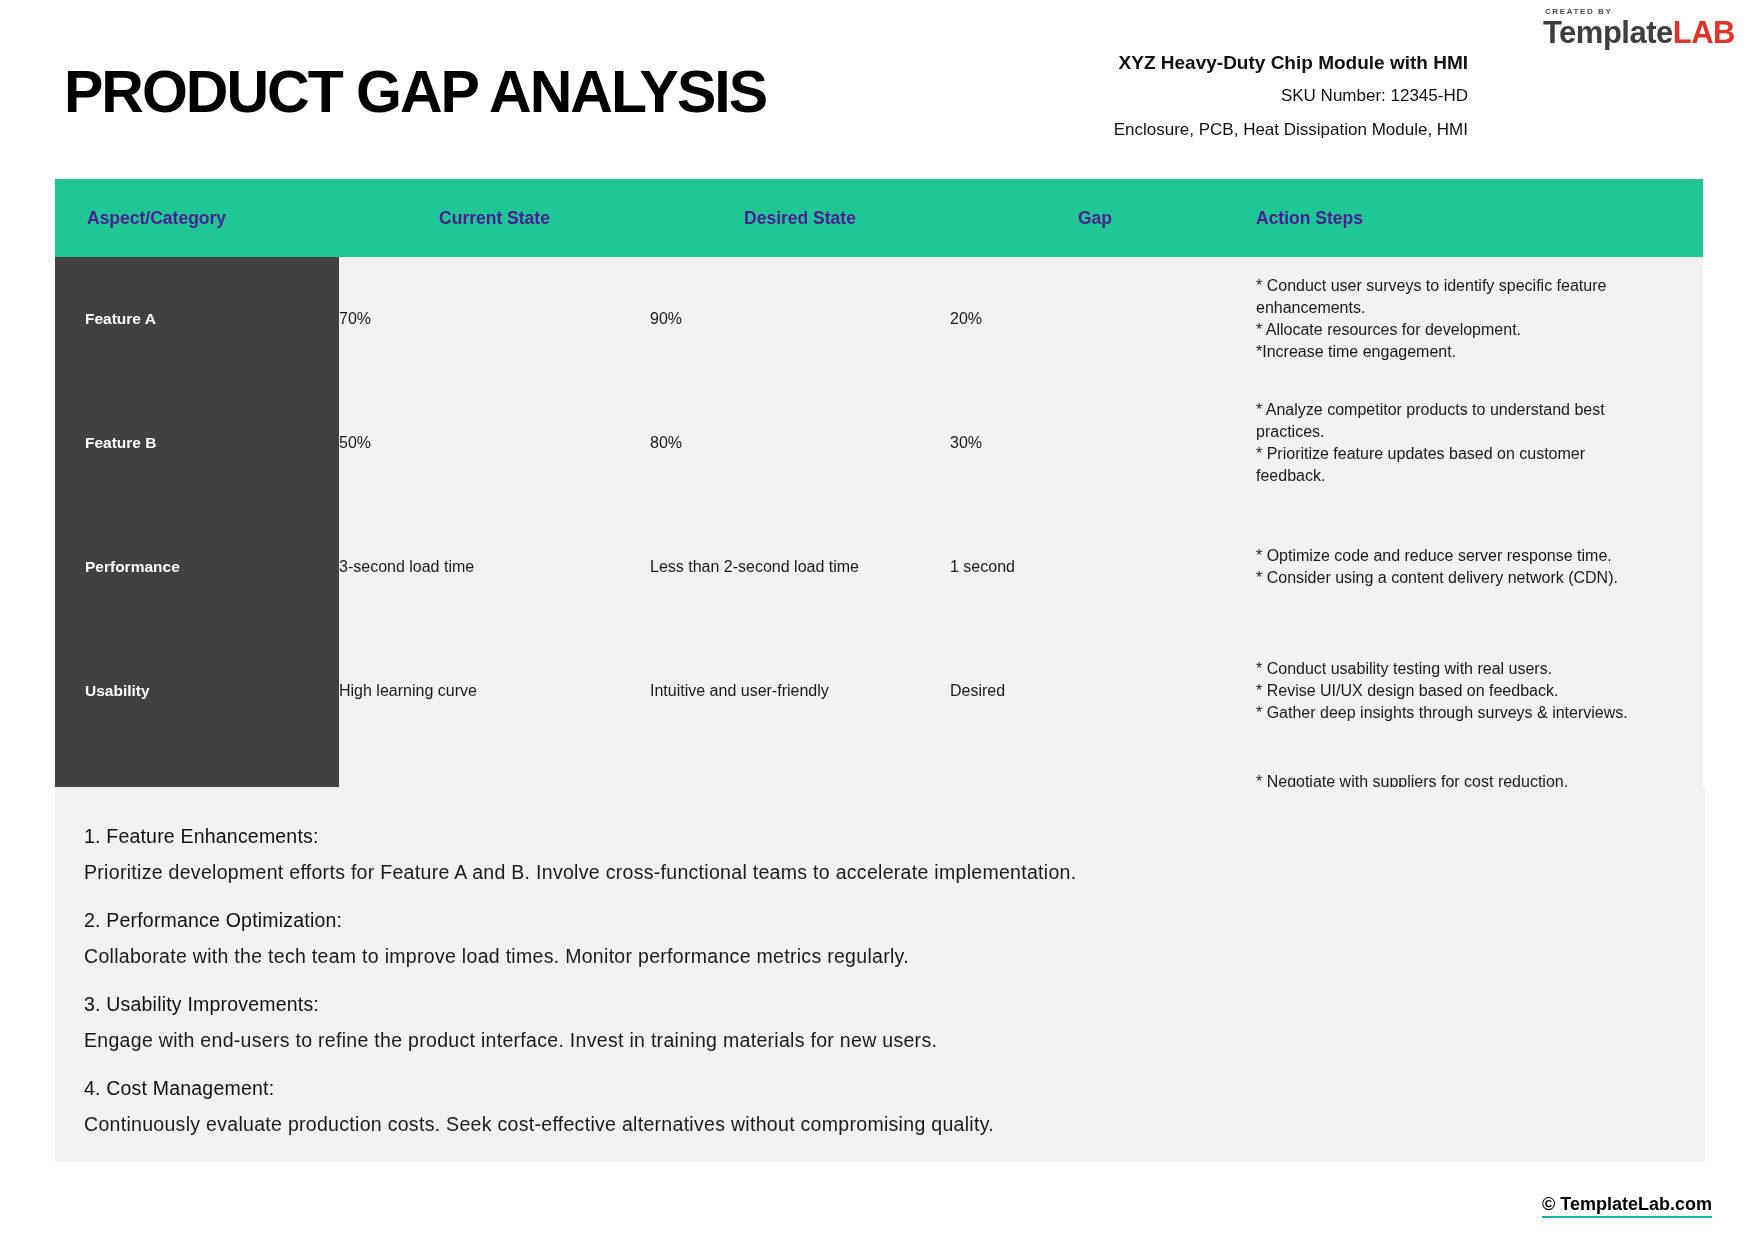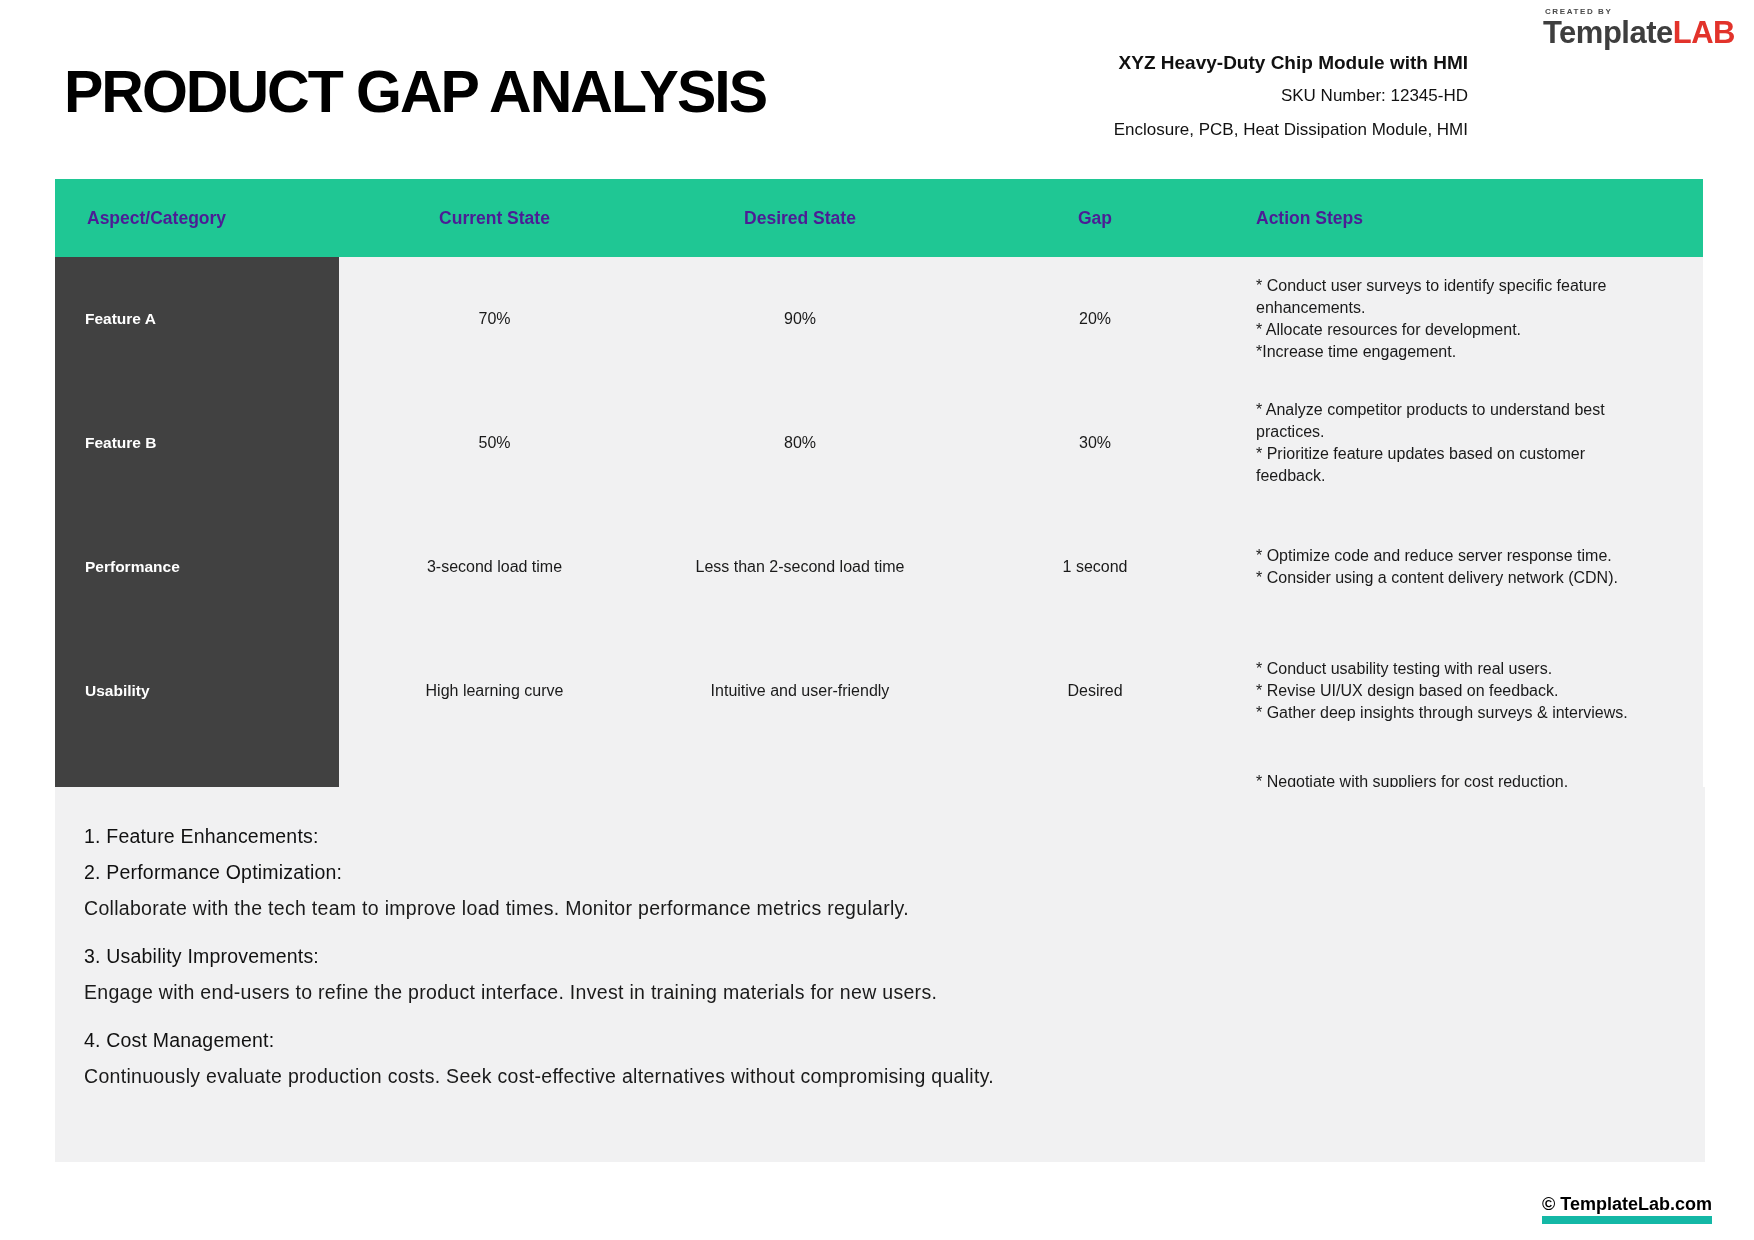--- a/index.html
+++ b/index.html
@@ -31,40 +31,40 @@
     background:var(--accent,#1FC794);color:#4c1d95;font-size:17.5px;font-weight:bold;
     height:52px;padding:13px;text-align:center;vertical-align:middle;
   }
   .gap-table th.h-aspect{text-align:left;padding-left:32px;}
   .gap-table th.h-actions{text-align:left;padding-left:16px;}
   .gap-table td{height:104px;vertical-align:middle;padding:0;}
   td.aspect{
     background:var(--dark-cell,#414141);color:#fff;font-weight:bold;font-size:15.5px;
     padding-left:30px;
   }
-  td.val{background:var(--light-panel,#F1F1F2);text-align:center;font-size:16px;color:#1a1a1a;}
+  td.val{background:var(--light-panel,#F1F1F2);text-align:left;font-size:16px;color:#1a1a1a;}
   td.actions{
     background:var(--light-panel,#F1F1F2);font-size:16px;line-height:22px;color:#1a1a1a;
     padding:10px 57px 10px 16px;
   }
   .action-line{margin:0;}
   
   .bottom-panel{
     position:absolute;left:55px;top:787px;width:1650px;height:375px;
     background:var(--light-panel,#F1F1F2);box-sizing:border-box;
     padding:38px 40px 0 29px;
   }
   .rec-h{font-size:19.5px;margin:0 0 13px 0;color:#111;letter-spacing:0.2px;}
   .rec-h b{font-weight:normal;}
   .rec-colon{font-weight:normal;}
   .rec-b{font-size:19.5px;margin:0 0 25px 0;color:#1a1a1a;letter-spacing:0.3px;}
   
   .footer-link{
     position:absolute;top:1194px;right:42px;font-size:18px;font-weight:bold;color:#000;
-    text-decoration:none;border-bottom:8px solid #14b8a6;padding-bottom:1px;white-space:nowrap;
+    text-decoration:none;border-bottom:2px solid #14b8a6;padding-bottom:1px;white-space:nowrap;
     cursor:pointer;
   }
 </style>
 </head>
 <body>
 
 <div class="page">
 
   <div class="logo">
     <div class="created-by">CREATED BY</div>
@@ -153,20 +153,21 @@
             <div class="action-line">* Explore alternative materials.</div>
             <div class="action-line">* Focus on efficiency to reduce waste and improve productivity</div>
           </td>
     </tr>
   </tbody>
   </table>
 
   <div class="bottom-panel">
     <div class="rec">
       <p class="rec-h"><b>1. Feature Enhancements</b><span class="rec-colon">:</span></p>
+      <p class="rec-b">Prioritize development efforts for Feature A and B. Involve cross-functional teams to accelerate implementation.</p>
     </div>
 
     <div class="rec">
       <p class="rec-h"><b>2. Performance Optimization</b><span class="rec-colon">:</span></p>
       <p class="rec-b">Collaborate with the tech team to improve load times. Monitor performance metrics regularly.</p>
     </div>
 
     <div class="rec">
       <p class="rec-h"><b>3. Usability Improvements</b><span class="rec-colon">:</span></p>
       <p class="rec-b">Engage with end-users to refine the product interface. Invest in training materials for new users.</p>

